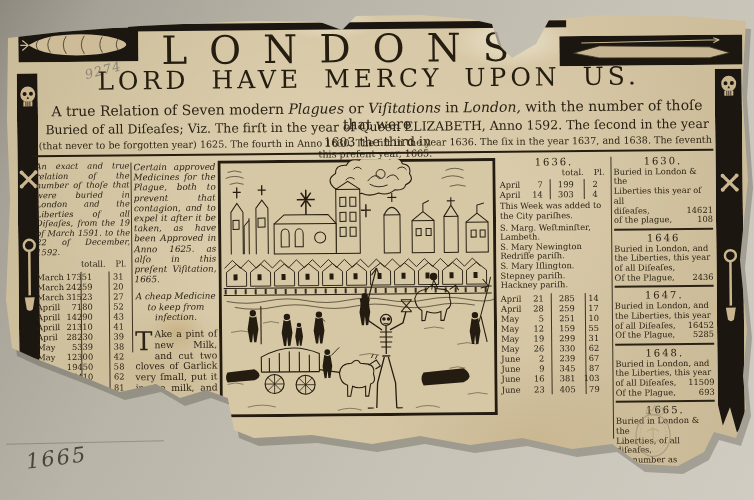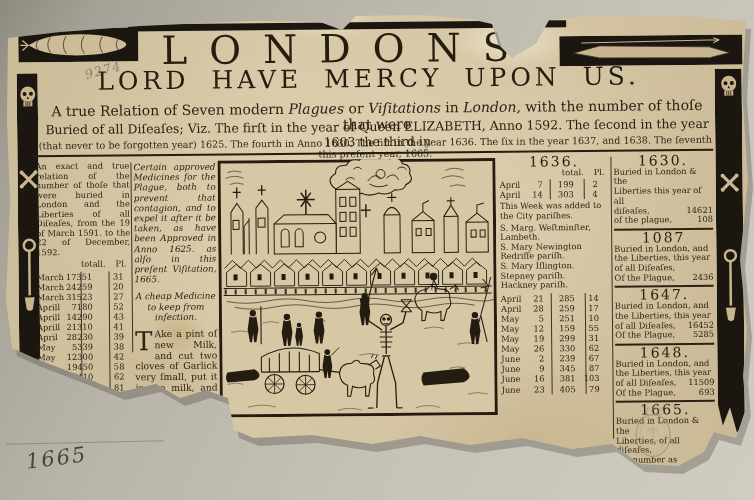--- a/index.html
+++ b/index.html
@@ -31,37 +31,37 @@
   .icon-gap-c{margin-top:70px;} .icon-gap-d{margin-top:46px;}
   .pencil{left:86px;top:60px;font-size:13px;color:#8b8577;transform:rotate(-14deg);font-style:italic;letter-spacing:1px;}
   .title{left:128px;top:26px;width:440px;text-align:center;font-size:39px;letter-spacing:22px;color:#241d10;}
   .subtitle{left:44px;top:64px;width:652px;text-align:center;font-size:25px;letter-spacing:4px;word-spacing:10px;color:#241d10;}
   .l1{left:36px;top:100px;width:684px;font-size:14px;text-align:center;}
   .l2{left:38px;top:119px;width:680px;font-size:12.5px;text-align:center;}
   .l3{left:34px;top:137px;width:684px;font-size:9.6px;text-align:center;color:#2e2618;}
   .it{font-style:italic;}
   .mainrule{left:33px;top:152px;width:681px;height:2px;background:#241d10;}
   .col-left{left:36px;top:159px;width:94px;font-size:8.3px;line-height:9.5px;}
-  .col-left .intro{text-align:justify;}
+  .col-left .intro{text-align:justify;font-style:italic;}
   .tbl{position:relative;margin-top:3px;}
   .thead{display:flex;justify-content:flex-end;gap:10px;padding-right:4px;margin-bottom:2px;}
   .trow{display:flex;line-height:10.1px;}
   .cm{width:27px;}.cd{width:13px;text-align:right;}.ct{width:27px;}.cp{width:20px;text-align:right;}
   .cm2{width:30px;}.cd2{width:13px;text-align:right;}.ct2{width:31px;text-align:right;}.cp2{width:24px;text-align:right;}
   .vr{position:absolute;top:0;bottom:0;width:1px;background:#3b3222;}
   .vrule{position:absolute;width:1px;background:#3b3222;}
   #vr-left{left:131px;top:160px;height:190px;}
   #vr-right{left:611px;top:159px;height:282px;}
   .col-med{left:134px;top:160px;width:82px;font-size:8.8px;line-height:10.2px;font-style:italic;}
   .col-med .p1{text-align:justify;}
   .medhead{margin-top:7px;text-align:center;}
   .recipe{margin-top:7px;text-align:justify;font-style:normal;font-size:9.3px;line-height:10.8px;}
   .dropcap{float:left;font-size:26px;line-height:22px;margin:1px 2px 0 0;}
   .col-1636{left:500px;top:159px;width:109px;font-size:8.3px;line-height:9.6px;}
-  .cyear{text-align:center;font-size:14px;letter-spacing:2px;margin-bottom:1px;}
+  .cyear{text-align:center;font-size:10px;letter-spacing:2px;margin-bottom:1px;}
   .note,.parishes{margin-top:2px;}
   .col-right{left:614px;top:159px;width:99px;font-size:8.3px;line-height:9.7px;}
   .rline{display:flex;justify-content:space-between;}
   .hdiv{height:2px;background:#2a2214;margin:3px 0;}
   .rfoot{display:flex;justify-content:flex-end;gap:14px;padding-right:6px;margin-top:2px;}
   .woodcut{position:absolute;left:218px;top:159px;width:278px;height:257px;}
   .stamp{position:absolute;left:624px;top:404px;opacity:.72;}
   .hand-year{position:absolute;left:26px;top:446px;font-size:21px;font-style:italic;color:#4b4534;transform:rotate(-7deg);letter-spacing:2px;}
   .mat-line{position:absolute;left:6px;top:442px;width:158px;height:1px;background:rgba(95,90,75,.4);transform:rotate(-1.2deg);}
 </style>
@@ -541,21 +541,21 @@
                 <span>14621</span>
               </div>
               <div class="rline">
                 <span>of the plague,</span>
                 <span>108</span>
               </div>
             </div>
         </div>
         <div class="hdiv"></div>
         <div class="sec">
-          <div class="cyear">1087</div>
+          <div class="cyear">1646</div>
           <div>
               <div class="rline">
                 <span>Buried in London, and</span>
                 <span></span>
               </div>
               <div class="rline">
                 <span>the Liberties, this year</span>
                 <span></span>
               </div>
               <div class="rline">

